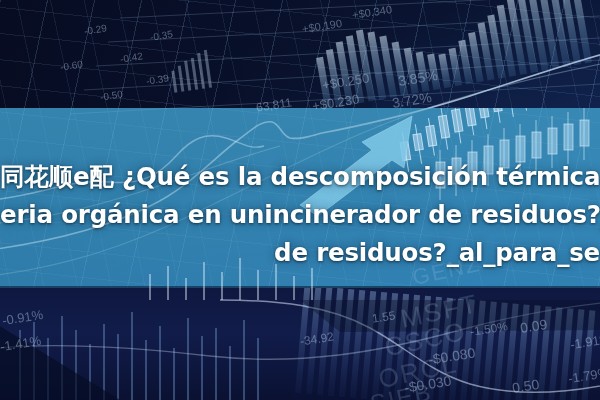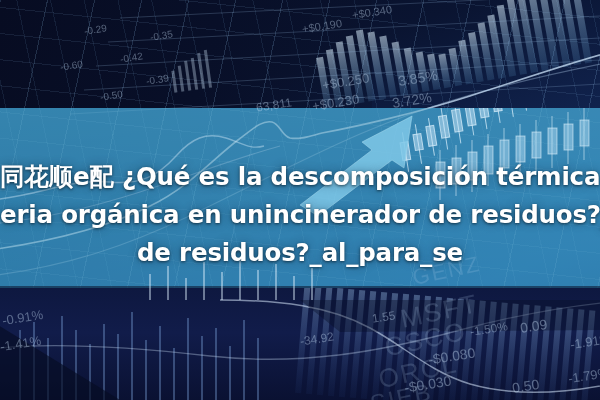--- a/index.html
+++ b/index.html
@@ -89,21 +89,21 @@
     font-weight: 400;
     white-space: nowrap;
     letter-spacing: 2px;
   }
 
   
   #headline {
     position: absolute;
     left: 0; right: 0;
     top: 158px;
-    text-align: center;
+    text-align: right;
     color: #ffffff;
     font-family: "DejaVu Sans", "Liberation Sans", sans-serif;
     font-weight: bold;
     font-size: 25px;
     line-height: 38px;
     letter-spacing: -0.2px;
     text-shadow: 0 1px 3px rgba(0,0,0,0.55), 0 0 10px rgba(0,30,60,0.45);
     white-space: nowrap;
   }
   #headline .hl-line { display: block; }

